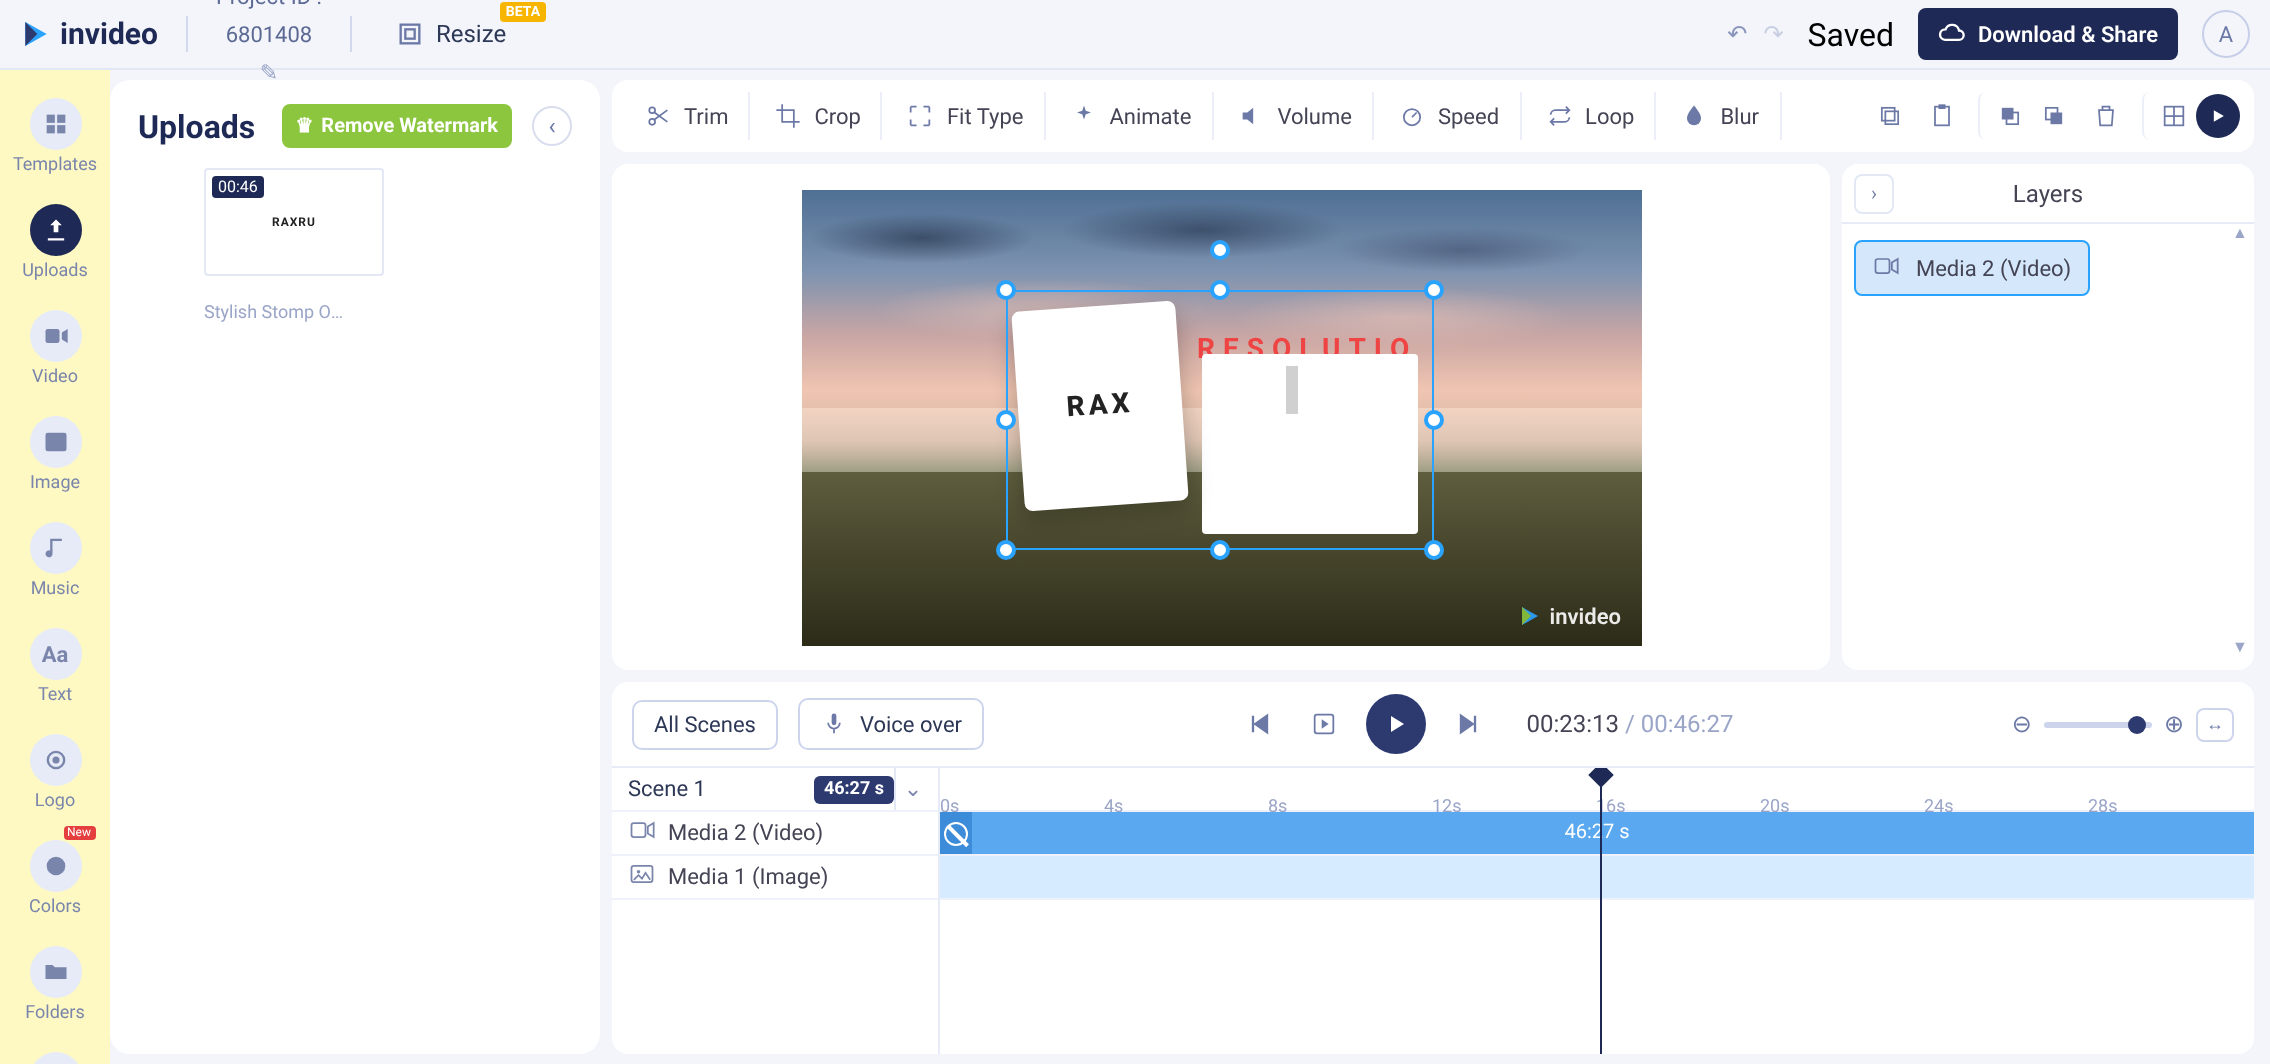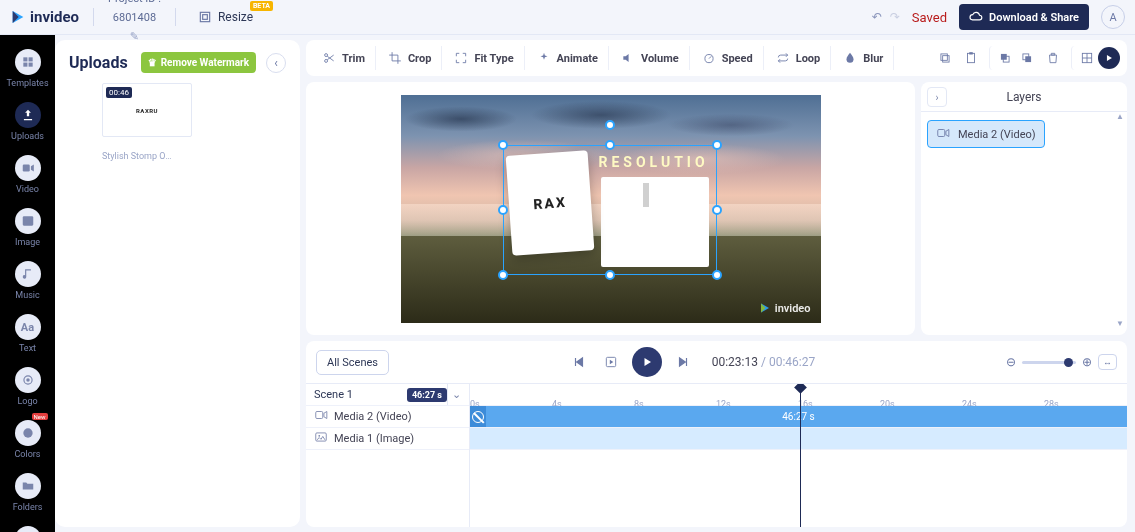--- a/index.html
+++ b/index.html
@@ -9,28 +9,28 @@
 .topbar { height: 35px; display: flex; align-items: center; padding: 0 10px; background: #f3f5fb; gap: 14px; border-bottom: 1px solid #e3e8f5; }
 .logo { display: flex; align-items: center; gap: 4px; font-weight: 700; font-size: 15px; color: #1e2a55; }
 .logo svg { width: 16px; height: 16px; }
 .vdiv { width: 1px; height: 18px; background: #d3d9ed; }
 .proj { font-size: 11px; color: #5c6a94; display: flex; align-items: center; gap: 6px; flex-direction: column; }
 .proj-edit { color: #9aa5c7; cursor: pointer; }
 .resize { display: flex; align-items: center; gap: 6px; font-size: 12px; color: #2d3756; position: relative; margin-left: 8px; }
 .resize .badge-beta { position: absolute; top: -9px; right: -20px; background: #f7b500; color: #fff; font-size: 7px; padding: 1px 3px; border-radius: 2px; font-weight: 700; }
 .top-right { margin-left: auto; display: flex; align-items: center; gap: 12px; }
 .undo-redo { display: flex; gap: 8px; color: #8a95bb; }
-.saved { color: #b91c1c; font-size: 13px; }
+.saved { color: #000000; font-size: 16px; }
 .btn-upgrade { background: #8cc63f; color: #fff; border: none; padding: 6px 10px; border-radius: 4px; font-size: 11px; font-weight: 600; cursor: pointer; }
 .btn-share { background: #1e2a55; color: #fff; border: none; padding: 6px 10px; border-radius: 4px; font-size: 11px; font-weight: 600; cursor: pointer; display: flex; align-items: center; gap: 6px; }
 .avatar { width: 24px; height: 24px; border-radius: 50%; border: 1px solid #c7cfe8; display: flex; align-items: center; justify-content: center; color: #6c79a6; font-size: 11px; }
 
 
 .layout { display: flex; height: calc(100% - 35px); }
-.rail { width: 55px; background: #000000; display: flex; flex-direction: column; align-items: center; padding-top: 10px; gap: 6px; text-align: center; }
+.rail { width: 55px; background: #fef9c3; display: flex; flex-direction: column; align-items: center; padding-top: 10px; gap: 6px; text-align: center; }
 .rail-item { width: 44px; display: flex; flex-direction: column; align-items: center; gap: 3px; color: #7a85ab; cursor: pointer; padding: 4px 0; position: relative; }
 .rail-item .ico { width: 26px; height: 26px; border-radius: 50%; background: #e7ebf7; display: flex; align-items: center; justify-content: center; color: #7a85ab; }
 .rail-item.active .ico { background: #1e2a55; color: #fff; }
 .rail-item span { font-size: 9px; }
 .rail-item .pill { position: absolute; top: -3px; right: 2px; background: #e53e3e; color: #fff; font-size: 6px; padding: 0 2px; border-radius: 2px; }
 
 
 .panel { width: 245px; background: #fff; border-radius: 10px; margin: 5px 0 5px 0; padding: 12px 14px; display: flex; flex-direction: column; }
 .panel-head { display: flex; align-items: center; justify-content: space-between; }
 .panel-title { font-size: 16px; font-weight: 700; color: #1e2a55; }
@@ -43,21 +43,21 @@
 .thumb-box { width: 90px; height: 54px; background: #fff; border: 1px solid #e3e8f5; border-radius: 2px; position: relative; display: flex; align-items: center; justify-content: center; }
 .thumb-box .dur { position: absolute; top: 3px; left: 3px; background: #1e2a55; color: #fff; font-size: 8px; padding: 1px 3px; border-radius: 2px; }
 .thumb-box .tiny { font-size: 6px; font-weight: 700; letter-spacing: 0.5px; color: #222; }
 .thumb-cap { font-size: 9px; color: #9aa5c7; margin-top: 14px; max-width: 90px; overflow: hidden; text-overflow: ellipsis; white-space: nowrap; }
 
 
 .main { flex: 1; display: flex; flex-direction: column; margin: 5px 8px 5px 6px; gap: 6px; min-width: 0; }
 
 
 .tools { background: #fff; border-radius: 8px; height: 36px; display: flex; align-items: center; padding: 0 6px; gap: 2px; }
-.tool { padding: 4px 10px; font-size: 11px; color: #445; display: flex; align-items: center; gap: 6px; cursor: pointer; border-right: 1px solid #eceff8; height: 24px; font-weight: bold; }
+.tool { padding: 4px 10px; font-size: 11px; color: #445; display: flex; align-items: center; gap: 6px; cursor: pointer; border-right: 1px solid #eceff8; height: 24px; }
 .tool:last-of-type { border-right: none; }
 .tgrow { flex: 1; }
 .ticon { width: 24px; height: 24px; display: flex; align-items: center; justify-content: center; color: #6c79a6; cursor: pointer; border-radius: 4px; }
 .ticon.sep { border-left: 1px solid #eceff8; margin-left: 4px; padding-left: 6px; }
 .play-circ { width: 22px; height: 22px; border-radius: 50%; background: #1e2a55; color: #fff; display: flex; align-items: center; justify-content: center; }
 
 
 .stage-row { flex: 1; display: flex; gap: 6px; min-height: 0; }
 .stage { flex: 1; background: #fff; border-radius: 8px; display: flex; align-items: center; justify-content: center; position: relative; }
 .video { width: 420px; height: 228px; background: #000; position: relative; overflow: hidden; }
@@ -69,21 +69,21 @@
 .sel { position: absolute; border: 1.5px solid #2aa3ff; background: rgba(255,255,255,0.0); }
 .handle { position: absolute; width: 10px; height: 10px; background: #fff; border: 2px solid #2aa3ff; border-radius: 50%; }
 .h-tl { top: -6px; left: -6px; } .h-tr { top: -6px; right: -6px; } .h-bl { bottom: -6px; left: -6px; } .h-br { bottom: -6px; right: -6px; }
 .h-t { top: -6px; left: calc(50% - 5px); } .h-b { bottom: -6px; left: calc(50% - 5px); }
 .h-l { top: calc(50% - 5px); left: -6px; } .h-r { top: calc(50% - 5px); right: -6px; }
 .rot { top: -26px; left: calc(50% - 5px); }
 .card { position: absolute; background: #fff; border-radius: 4px; box-shadow: 0 4px 12px rgba(0,0,0,.25); display: flex; align-items: center; justify-content: center; }
 .card1 { width: 82px; height: 100px; top: 58px; left: 108px; transform: rotate(-4deg); }
 .card1 .txt { font-size: 14px; font-weight: 800; letter-spacing: 2px; color: #222; }
 .sel-main { top: 50px; left: 102px; width: 214px; height: 130px; }
-.res-txt { position: absolute; top: 59px; left: 198px; color: #fef9c3; font-size: 14px; font-weight: 700; letter-spacing: 4px; }
+.res-txt { position: absolute; top: 72px; left: 198px; color: #ef4444; font-size: 14px; font-weight: 700; letter-spacing: 4px; }
 .white-panel { position: absolute; top: 82px; left: 200px; width: 108px; height: 90px; background: #fff; border-radius: 2px; }
 .white-bar { position: absolute; top: 88px; left: 242px; width: 6px; height: 24px; background: #d0d0d0; }
 
 
 .layers { width: 206px; background: #fff; border-radius: 8px; display: flex; flex-direction: column; position: relative; }
 .layers-head { height: 30px; border-bottom: 1px solid #e7ebf7; display: flex; align-items: center; justify-content: center; font-size: 12px; color: #384; color: #445; position: relative; }
 .layers-collapse { position: absolute; left: 6px; top: 5px; width: 20px; height: 20px; border: 1px solid #e3e8f5; border-radius: 4px; display: flex; align-items: center; justify-content: center; color: #7a85ab; cursor: pointer; font-size: 10px; }
 .layers-body { padding: 8px 6px; display: flex; flex-direction: column; gap: 4px; }
 .layer { height: 28px; display: flex; align-items: center; padding: 0 8px; gap: 8px; border-radius: 4px; font-size: 11px; color: #445; cursor: pointer; }
 .layer.sel { background: #d5e8fb; }
@@ -433,20 +433,27 @@
           <div class="arrow-sm">▲</div>
           <div style="flex:1"></div>
           <div class="arrow-sm">▼</div>
         </div>
       </div>
     </div>
 
     <div class="timeline">
       <div class="tl-top">
         <button class="pill-btn">All Scenes</button>
+        <button class="pill-btn">
+          <svg class="svgico" viewBox="0 0 24 24">
+              <rect x="10" y="3" width="4" height="10" rx="2" fill="#6c79a6"></rect>
+              <path d="M7 11a5 5 0 0 0 10 0M12 16v4" stroke="#6c79a6" stroke-width="1.5" fill="none"></path>
+            </svg>
+          <span>Voice over</span>
+        </button>
         <div class="tl-grow"></div>
         <div class="tl-ctrl">
             <svg class="svgico" viewBox="0 0 24 24">
               <path d="M18 5v14L8 12zM6 5v14" fill="#6c79a6" stroke="#6c79a6" stroke-width="2"></path>
             </svg>
           </div>
         <div class="tl-ctrl">
             <svg class="svgico" viewBox="0 0 24 24">
               <rect x="4" y="4" width="16" height="16" rx="2" fill="none" stroke="#6c79a6" stroke-width="1.5"></rect>
               <path d="M10 8l6 4-6 4z" fill="#6c79a6"></path>

